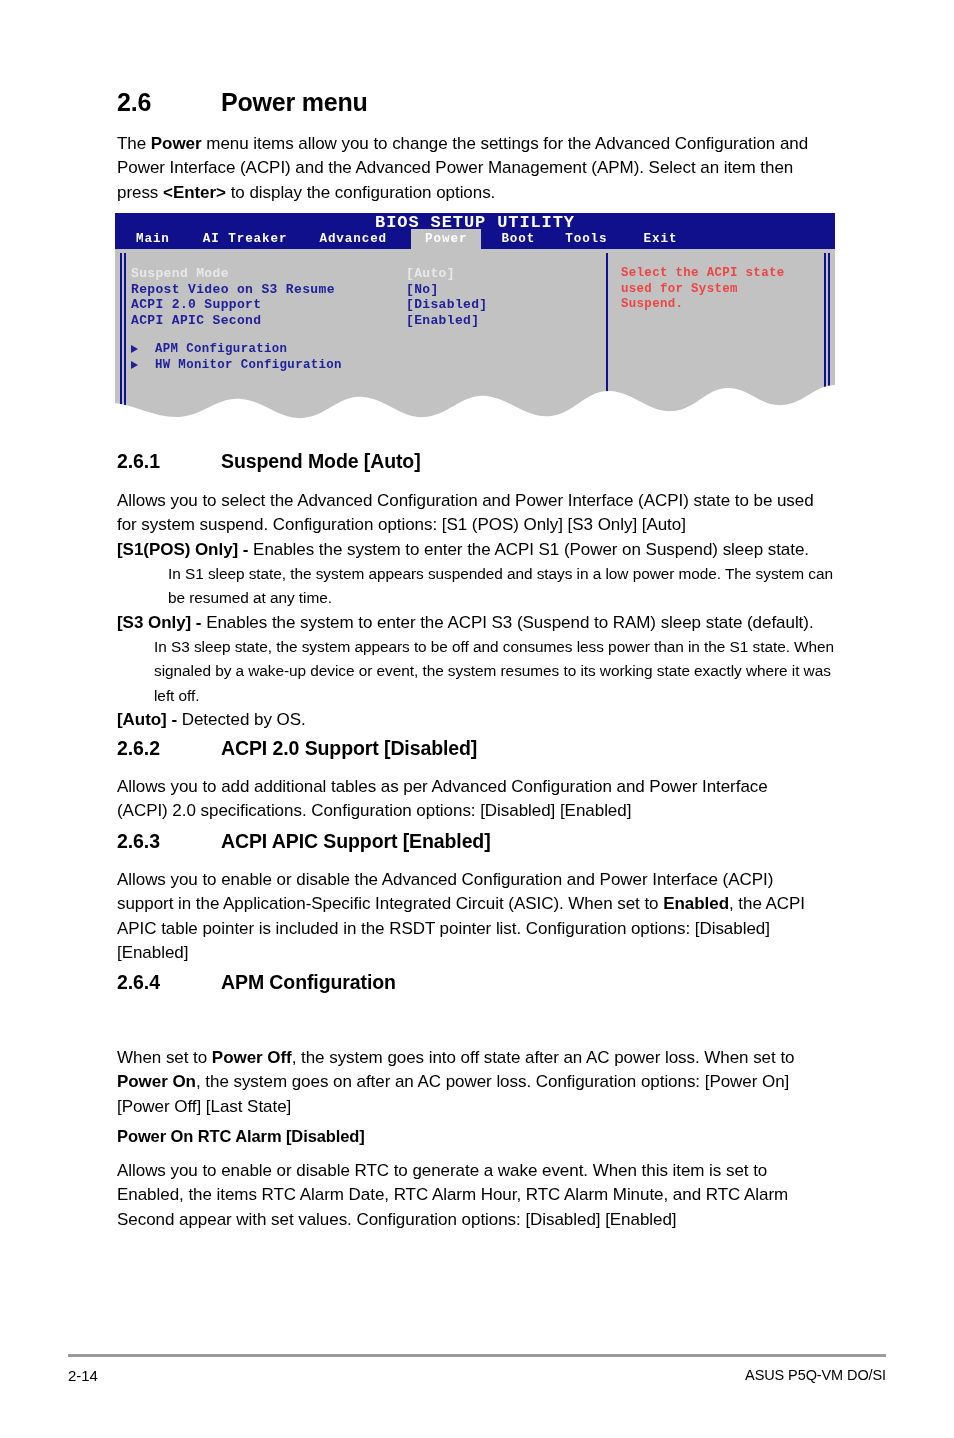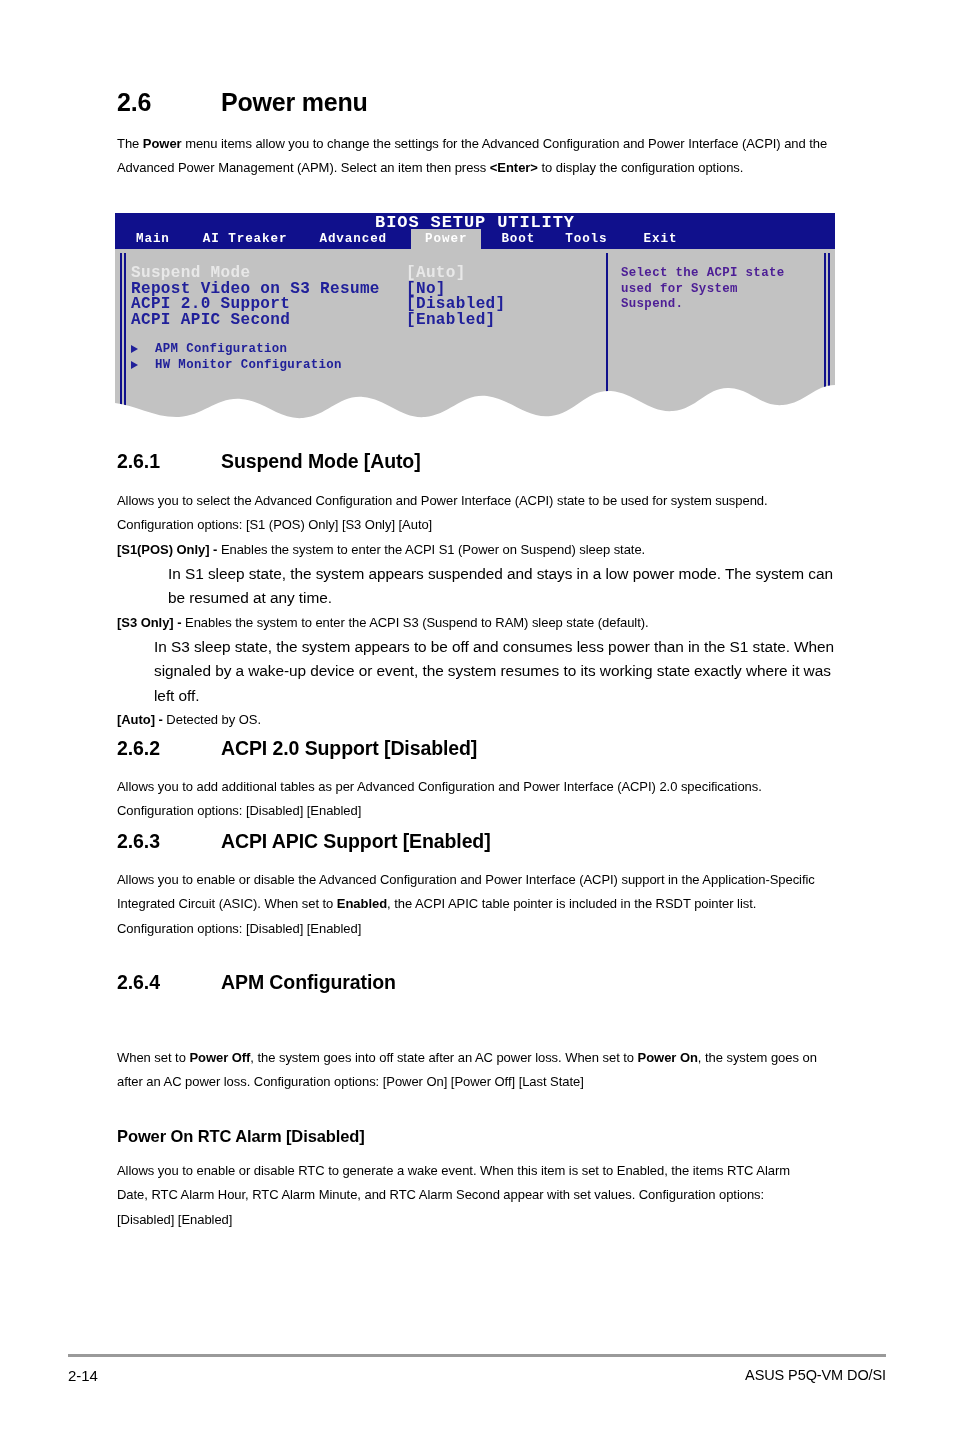--- a/index.html
+++ b/index.html
@@ -49,21 +49,21 @@
     font-size: 16.5px;
     letter-spacing: -0.1px;
     white-space: nowrap;
   }
 
   
   .para {
     position: absolute;
     left: 117px;
     width: 716px;
-    font-size: 13px;
+    font-size: 17px;
     line-height: 24.4px;
     text-align: left;
     letter-spacing: -0.05px;
   }
   .indent-block {
     position: absolute;
     left: 168px;
     width: 665px;
     font-size: 15.4px;
     line-height: 24.4px;
@@ -174,21 +174,21 @@
     width: 2px; height: 167px;
     background: #10108c;
   }
 
   .bios-item-list {
     position: absolute;
     left: 16px; top: 53px;
     width: 470px;
     font-family: "Liberation Mono", "DejaVu Sans Mono", monospace;
     font-weight: bold;
-    font-size: 16px;
+    font-size: 13px;
     letter-spacing: 0.35px;
     color: #20209a;
   }
   .bios-row {
     display: flex;
     height: 15.5px;
     line-height: 15.5px;
     white-space: nowrap;
   }
   .bios-row .label { width: 275px; }
@@ -223,21 +223,21 @@
 
   .bios-help {
     position: absolute;
     left: 506px; top: 53px;
     width: 196px;
     font-family: "Liberation Mono", "DejaVu Sans Mono", monospace;
     font-weight: bold;
     font-size: 12.4px;
     letter-spacing: 0.35px;
     line-height: 15.5px;
-    color: #4c1d95;
+    color: #ef4444;
     white-space: pre;
   }
 
   
   .footer-rule {
     position: absolute;
     left: 68px;
     top: 1354px;
     width: 818px;
     height: 3px;

